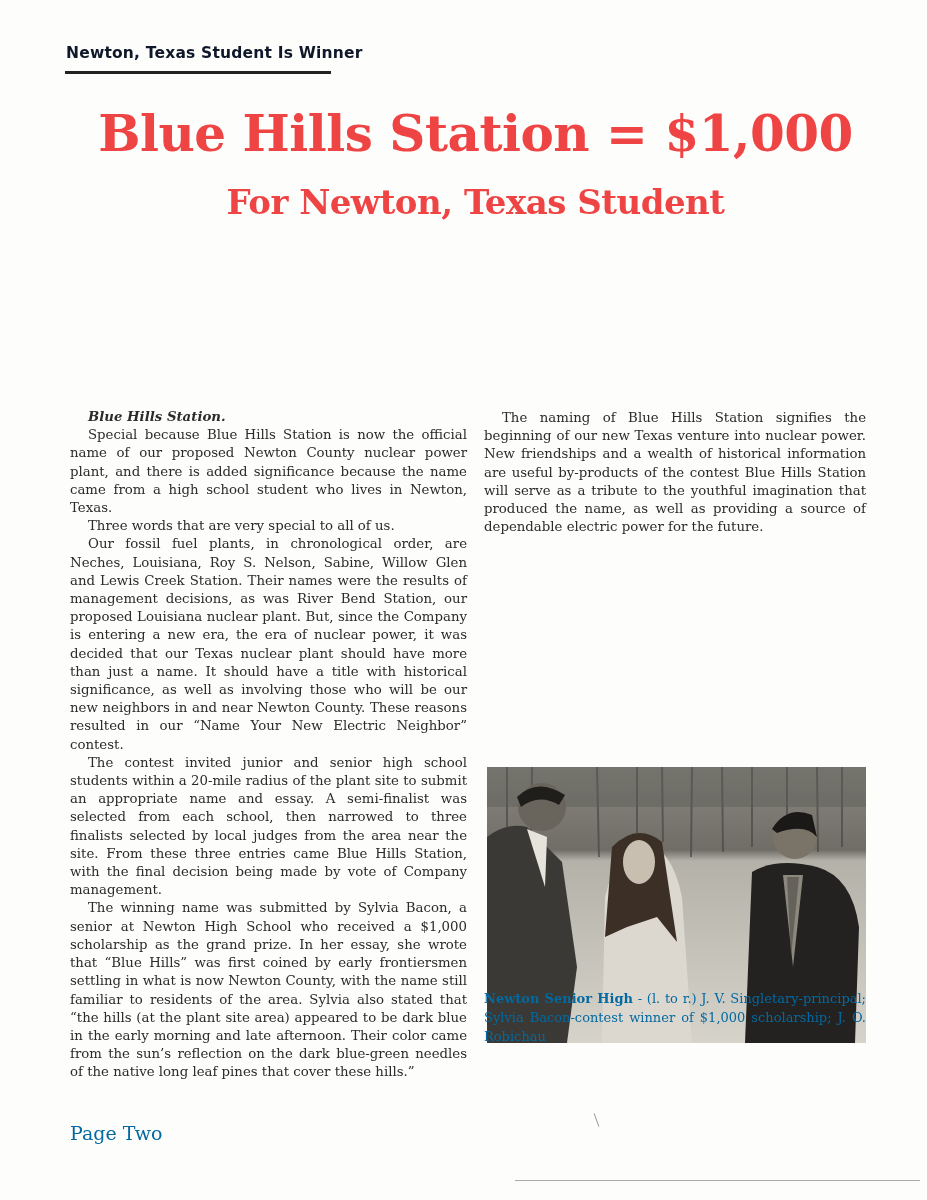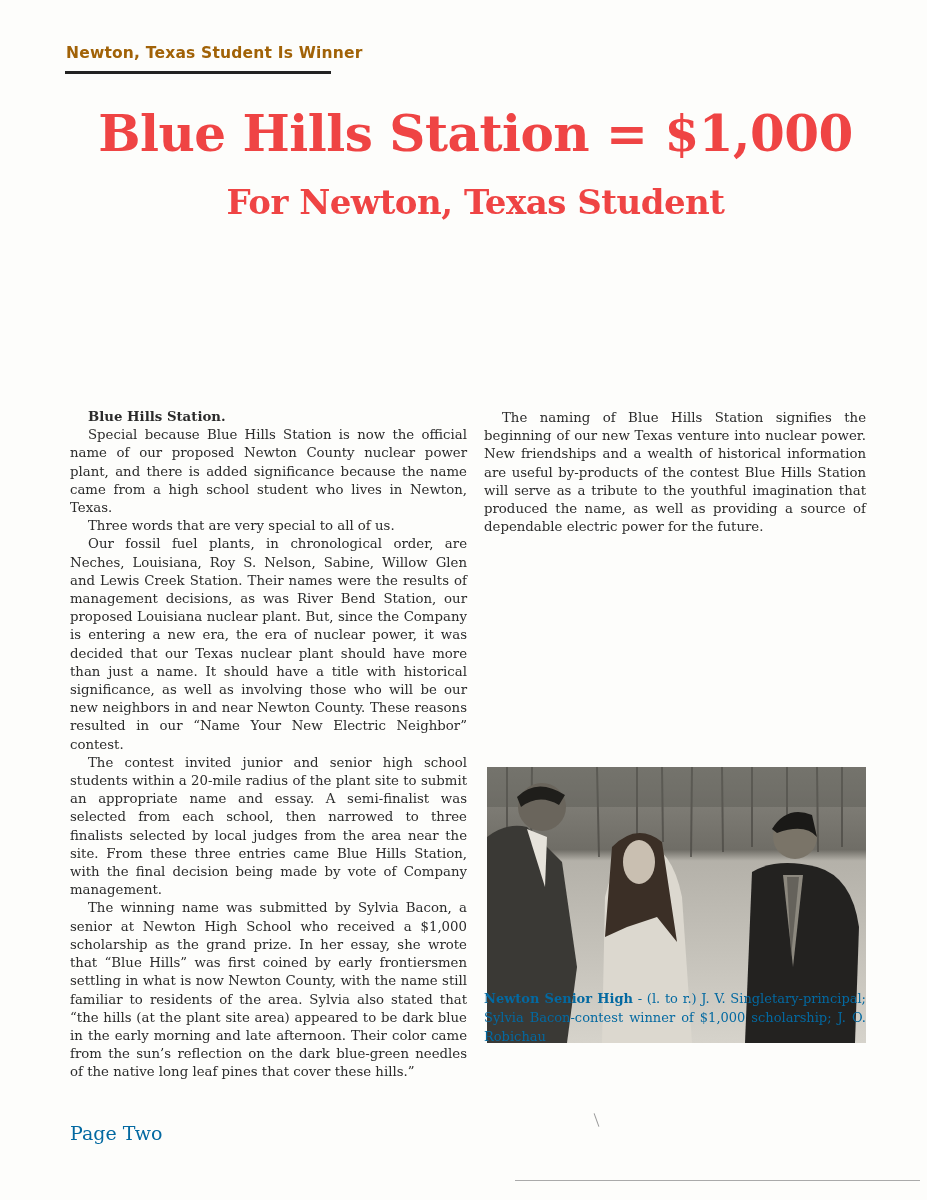--- a/index.html
+++ b/index.html
@@ -4,21 +4,21 @@
 <style>
   html, body { margin: 0; padding: 0; }
   body {
     width: 927px; height: 1200px; position: relative; overflow: hidden;
     background: #fdfdfb; color: #2a2a2a;
     font-family: "DejaVu Serif", serif;
   }
   .kicker {
     position: absolute; left: 66px; top: 44px;
     font-family: "DejaVu Sans", sans-serif; font-weight: bold;
-    font-size: 15.5px; letter-spacing: 0.2px; color: #a16207;
+    font-size: 15.5px; letter-spacing: 0.2px; color: #0f172a;
     white-space: nowrap;
   }
   .kicker-rule {
     position: absolute; left: 65px; top: 71px; width: 266px; height: 3px;
     background: #222;
   }
   .headline {
     position: absolute; left: 12px; width: 927px; text-align: center;
     font-family: "DejaVu Serif", serif; font-weight: bold;
     color: #ef4444; white-space: nowrap; letter-spacing: -0.5px;
@@ -26,21 +26,21 @@
   .headline.l1 { top: 104px; font-size: 50px; }
   .headline.l2 { top: 182px; font-size: 34px; }
   .col {
     position: absolute; top: 408px; width: 397px;
     font-family: "DejaVu Serif", serif; font-size: 13.3px; line-height: 18.2px;
     text-align: justify; color: #2b2b2b;
   }
   .col.left { left: 70px; }
   .col.right { left: 484px; top: 409px; width: 382px; }
   .col p { margin: 0; text-indent: 18px; }
-  .col p.lead { text-indent: 18px; font-weight: bold; }
+  .col p.lead { text-indent: 18px; font-weight: bold; font-style: italic; }
   .photo {
     position: absolute; left: 487px; top: 767px; width: 379px; height: 276px;
     background: #bdbab3; overflow: hidden;
   }
   .caption {
     position: absolute; left: 484px; top: 989px; width: 382px;
     font-family: "DejaVu Serif", serif; font-size: 13px; line-height: 19px;
     color: #0369a1; text-align: justify;
   }
   .caption .b { font-weight: bold; }

